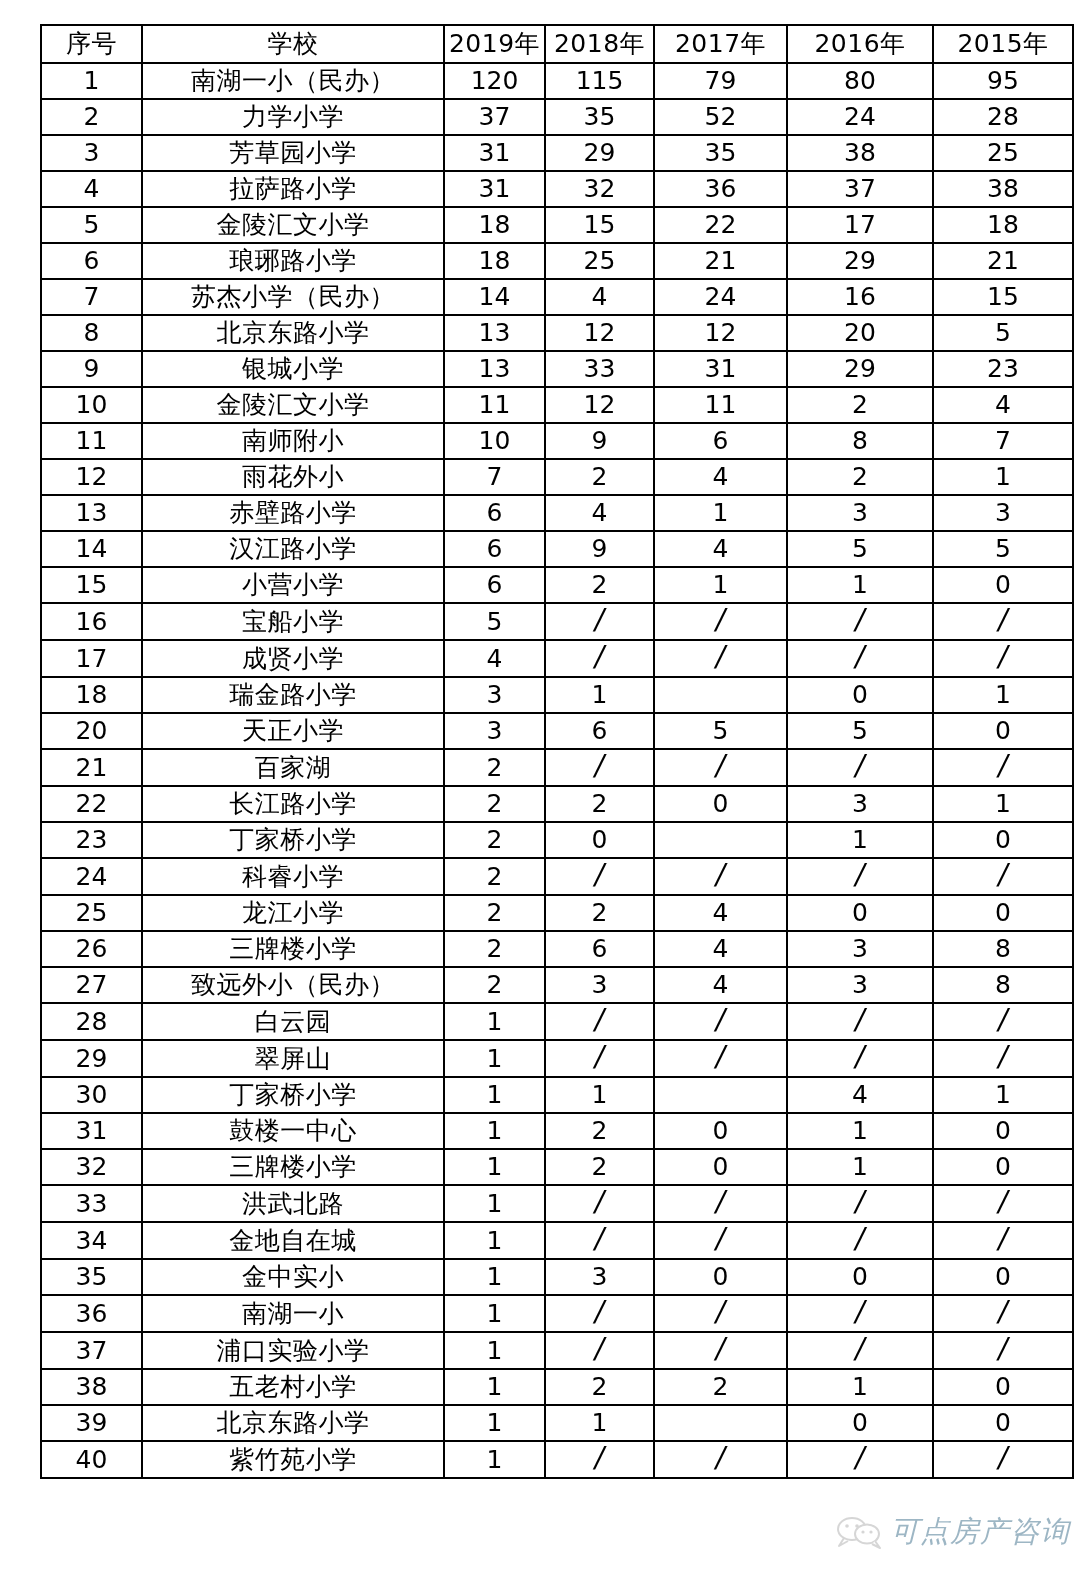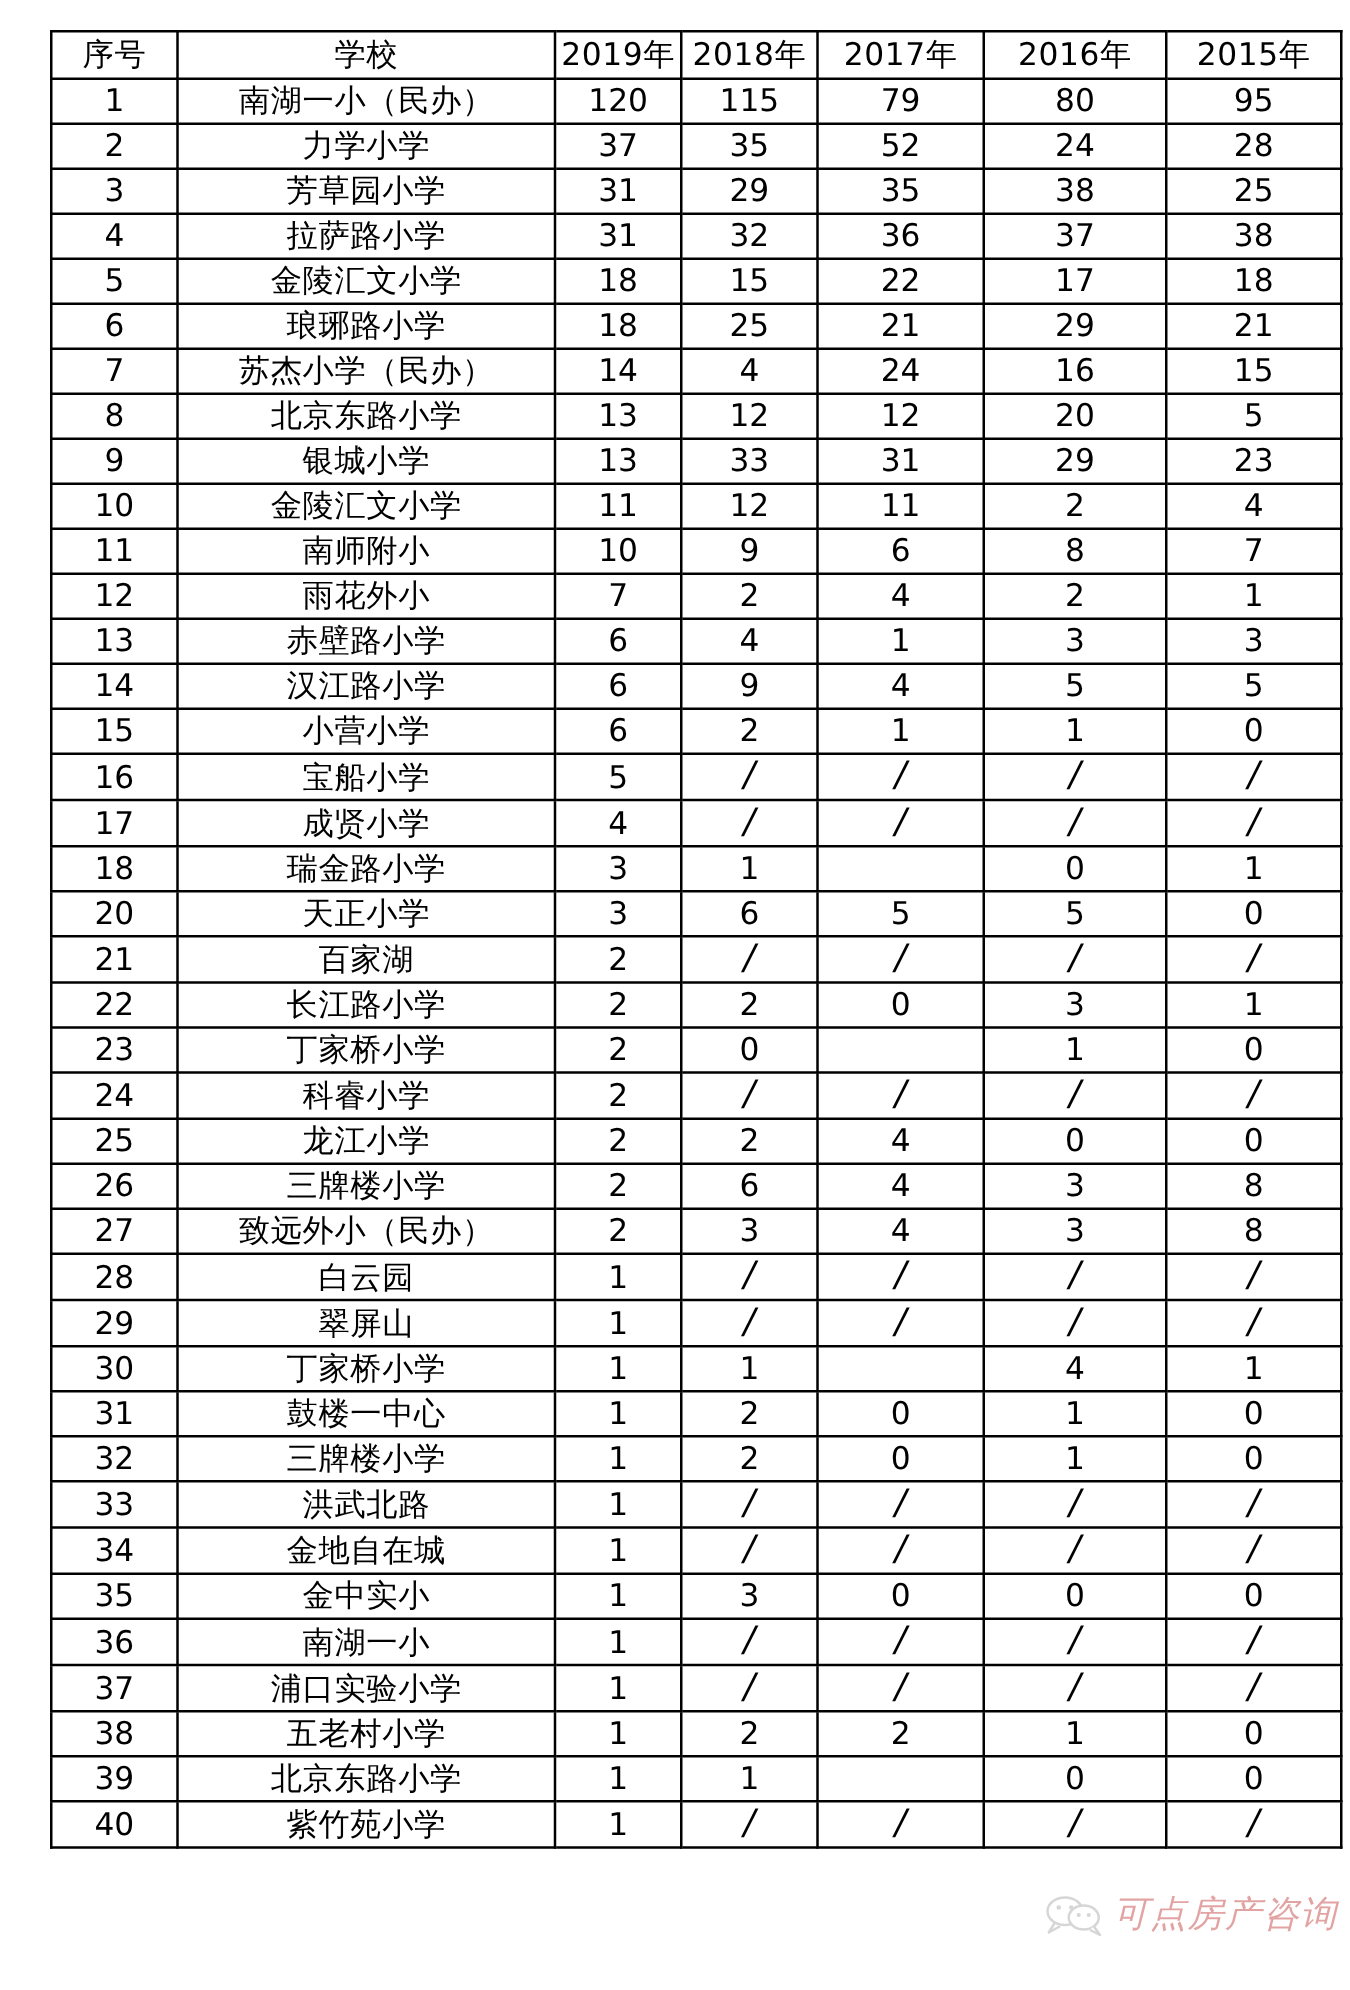--- a/index.html
+++ b/index.html
@@ -78,21 +78,21 @@
     bottom: 40px;
     display: flex;
     align-items: center;
     gap: 8px;
     opacity: 0.40;
     pointer-events: none;
     user-select: none;
   }
   #watermark .wm-text {
     font-size: 29px;
-    color: #b91c1c;
+    color: #0c4a6e;
     font-style: italic;
     font-family: "DejaVu Sans", "Liberation Sans", sans-serif;
     letter-spacing: 1px;
     white-space: nowrap;
   }
   #watermark .wm-logo {
     width: 46px;
     height: 34px;
     position: relative;
     flex: 0 0 auto;

